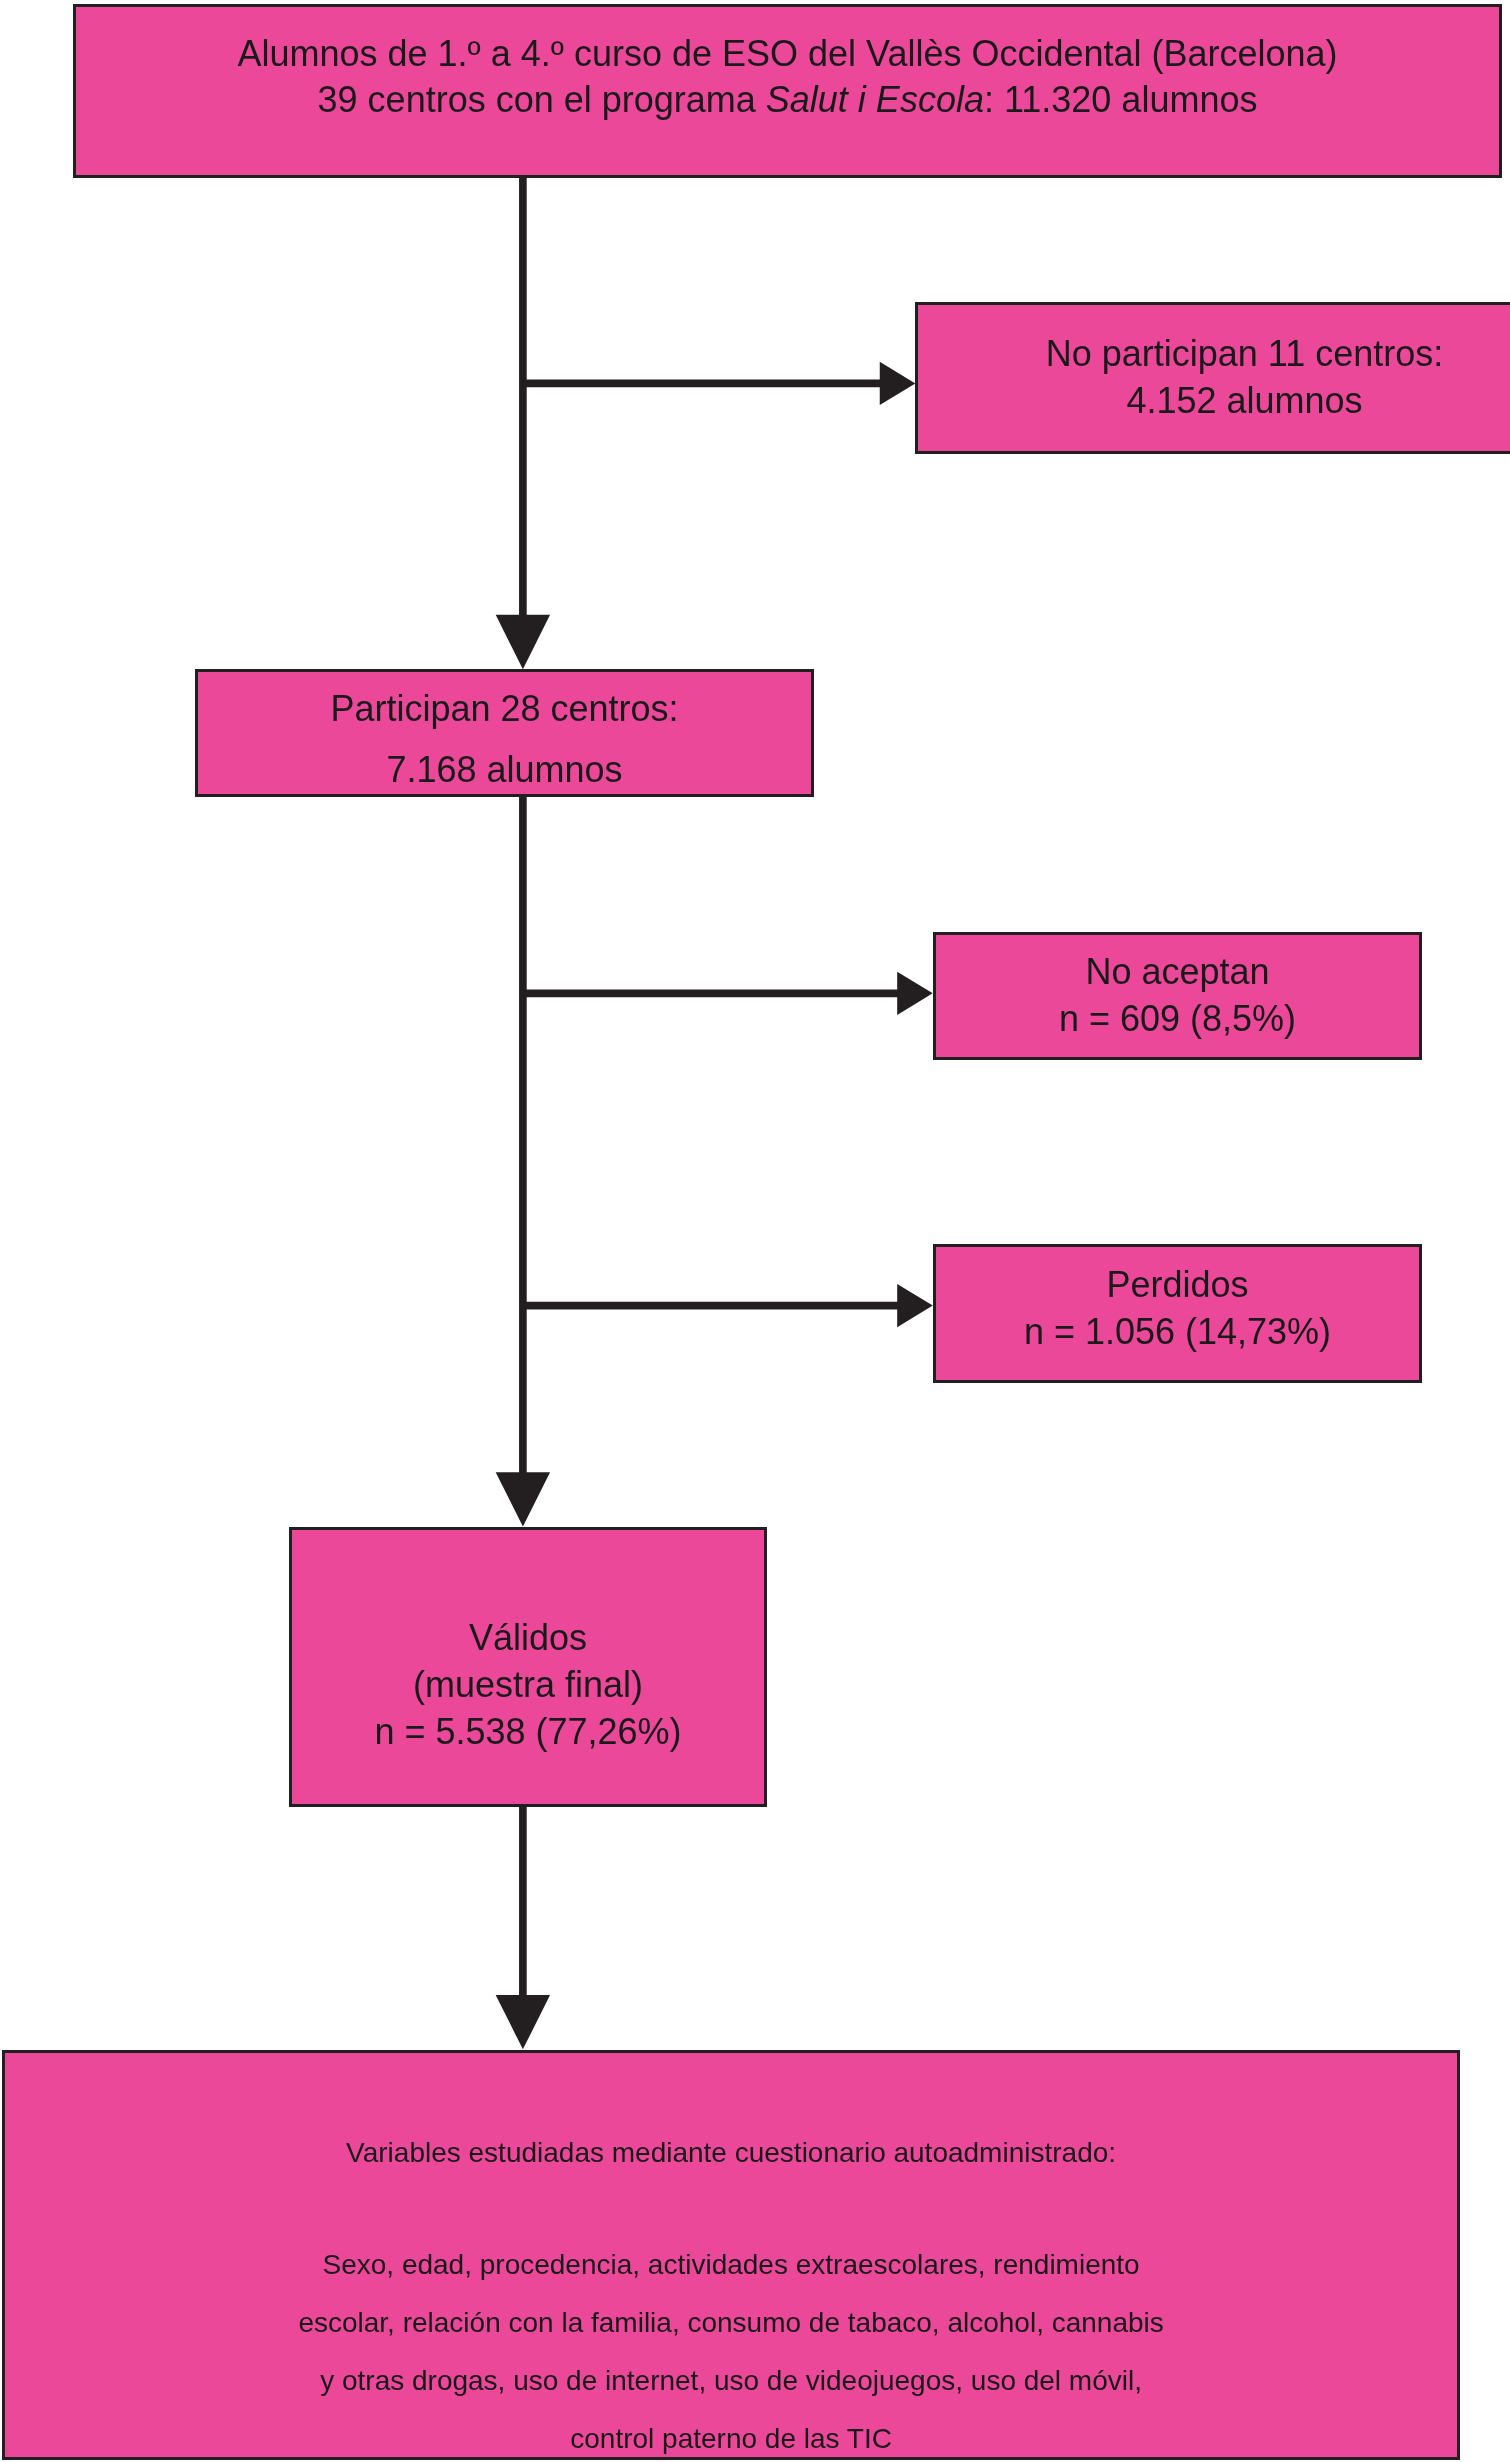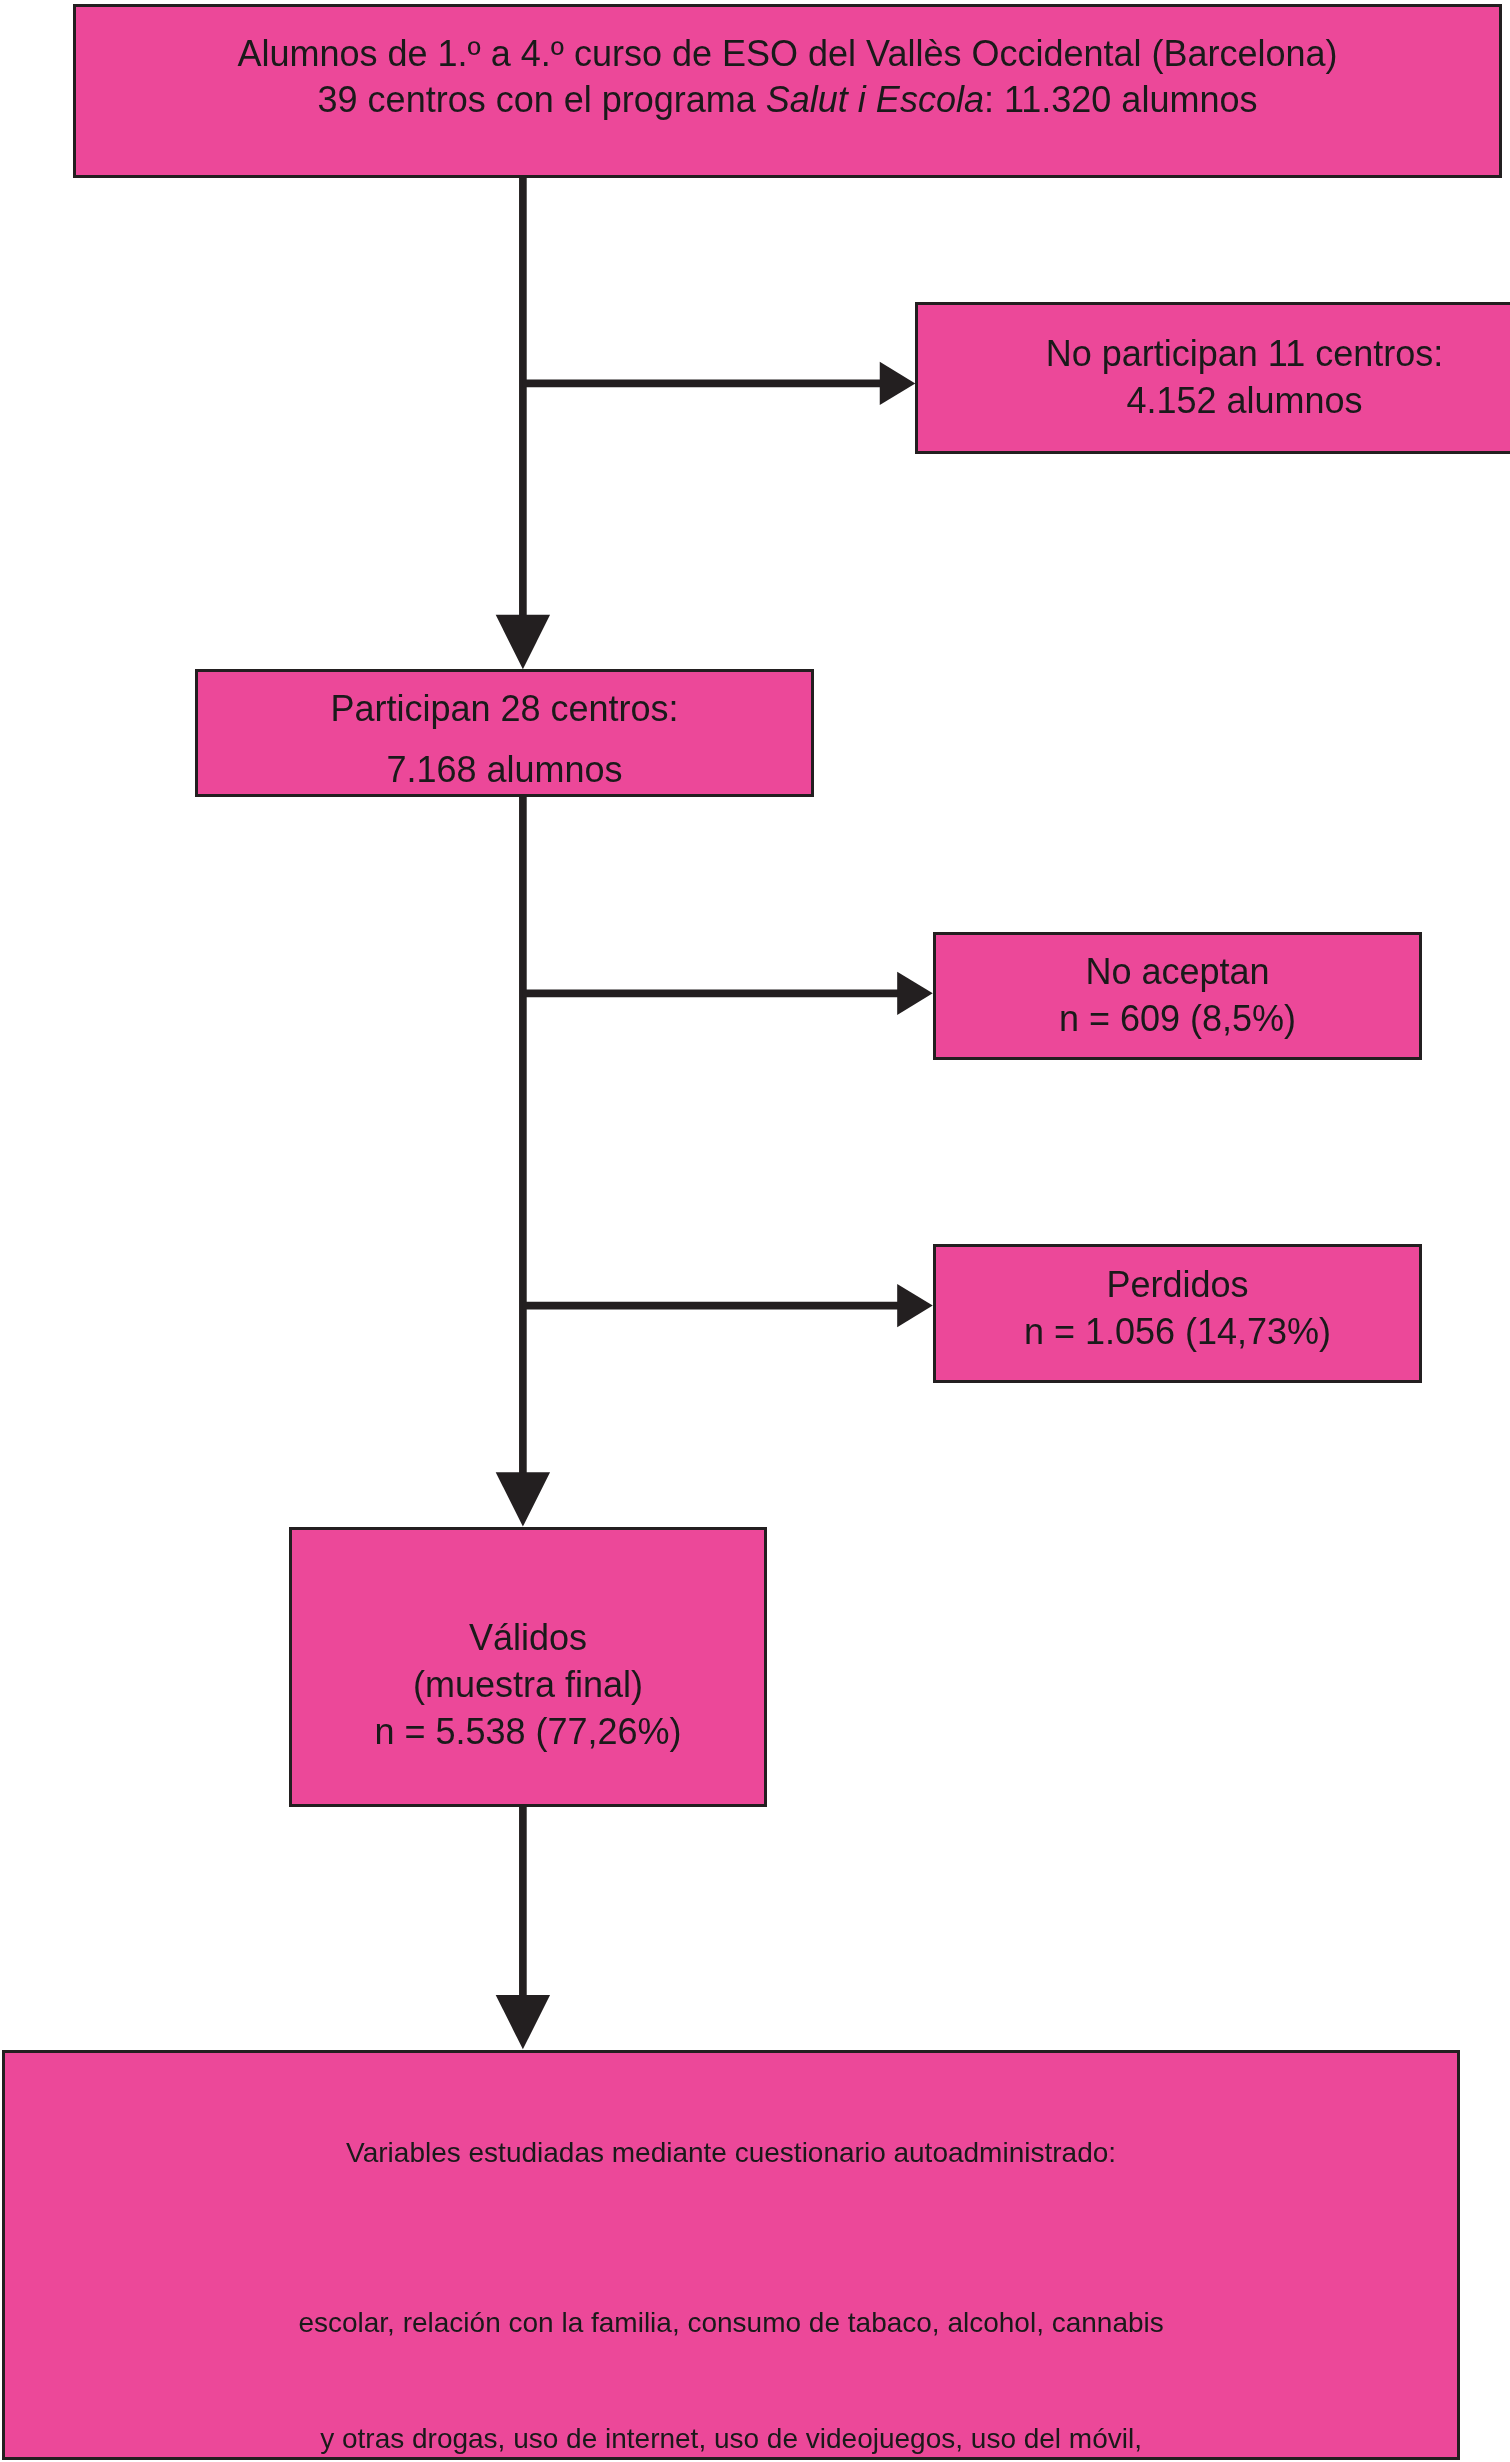--- a/index.html
+++ b/index.html
@@ -139,18 +139,20 @@
   </div>
 
   <div class="node" id="node-valid">
     <span class="line">Válidos</span>
     <span class="line">(muestra final)</span>
     <span class="line">n = 5.538 (77,26%)</span>
   </div>
 
   <div class="node" id="node-variables">
     <span class="line heading">Variables estudiadas mediante cuestionario autoadministrado:</span>
+    <span class="line">Sexo, edad, procedencia, actividades extraescolares, rendimiento</span>
     <span class="line">escolar, relación con la familia, consumo de tabaco, alcohol, cannabis</span>
     <span class="line">y otras drogas, uso de internet, uso de videojuegos, uso del móvil,</span>
+    <span class="line">control paterno de las TIC</span>
   </div>
 
 </div>
 
 
 </body></html>

